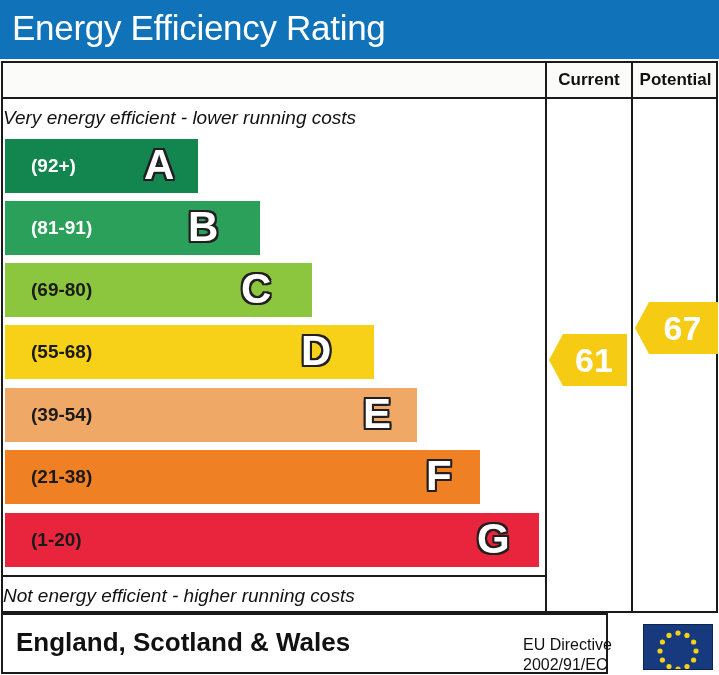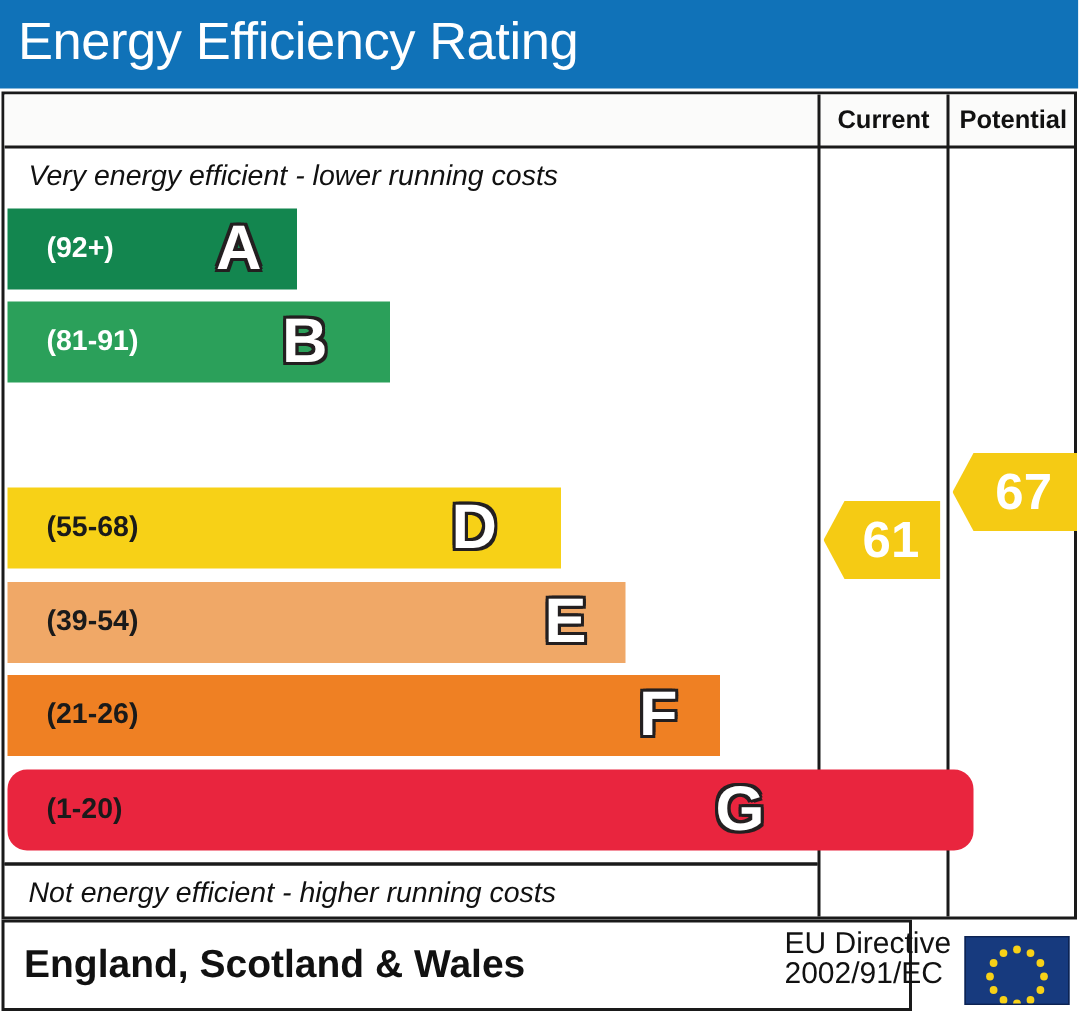--- a/index.html
+++ b/index.html
@@ -90,21 +90,21 @@
   
   .epc-caption {
     position: absolute;
     left: 0;
     width: 542px;
     height: 38px;
     line-height: 38px;
     font-size: 19px;
     font-style: italic;
     color: #111111;
-    padding-left: 16px;
+    padding-left: 0;
     box-sizing: border-box;
     white-space: nowrap;
   }
   .epc-caption.top { top: 36px; }
   .epc-caption.bottom {
     top: 512px;
     height: 38px;
     line-height: 38px;
     border-top: 2px solid #1a1a1a;
   }
@@ -200,22 +200,22 @@
     left: 13px;
     top: 12px;
     font-size: 26px;
     font-weight: bold;
     color: #111111;
     white-space: nowrap;
   }
   .footer-directive {
     position: absolute;
     left: 520px;
-    top: 4px;
-    font-size: 20px;
+    top: 20px;
+    font-size: 16px;
     color: #111111;
     line-height: 20px;
     white-space: nowrap;
   }
   .eu-flag {
     position: absolute;
     left: 640px;
     top: 9px;
     width: 70px;
     height: 46px;
@@ -247,33 +247,37 @@
 
     <div class="bands">
       <div class="band" style="top:0px;width:193px;background:#13864f;">
         <span class="band-range" style="color:#ffffff;">(92+)</span>
         <span class="band-letter" style="left:139px;">A</span>
       </div>
       <div class="band" style="top:62px;width:255px;background:#2ba05a;">
         <span class="band-range" style="color:#ffffff;">(81-91)</span>
         <span class="band-letter" style="left:183px;">B</span>
       </div>
+      <div class="band" style="top:124px;width:307px;background:#8cc63e;">
+        <span class="band-range" style="color:#1a1a1a;">(69-80)</span>
+        <span class="band-letter" style="left:236px;">C</span>
+      </div>
       <div class="band" style="top:186px;width:369px;background:#f7d117;">
         <span class="band-range" style="color:#1a1a1a;">(55-68)</span>
         <span class="band-letter" style="left:296px;">D</span>
       </div>
       <div class="band" style="top:249px;width:412px;background:#f0a867;">
         <span class="band-range" style="color:#1a1a1a;">(39-54)</span>
         <span class="band-letter" style="left:358px;">E</span>
       </div>
       <div class="band" style="top:311px;width:475px;background:#ef8023;">
-        <span class="band-range" style="color:#1a1a1a;">(21-26)</span>
+        <span class="band-range" style="color:#1a1a1a;">(21-38)</span>
         <span class="band-letter" style="left:421px;">F</span>
       </div>
-      <div class="band" style="top:374px;width:644px;background:#e9253e;border-radius:13px;">
+      <div class="band" style="top:374px;width:534px;background:#e9253e;">
         <span class="band-range" style="color:#1a1a1a;">(1-20)</span>
         <span class="band-letter" style="left:472px;">G</span>
       </div>
     </div>
 
     <div class="marker current">61</div>
     <div class="marker potential">67</div>
 
     <div class="caption-rule"></div>
     <div class="epc-caption bottom">Not energy efficient - higher running costs</div>

